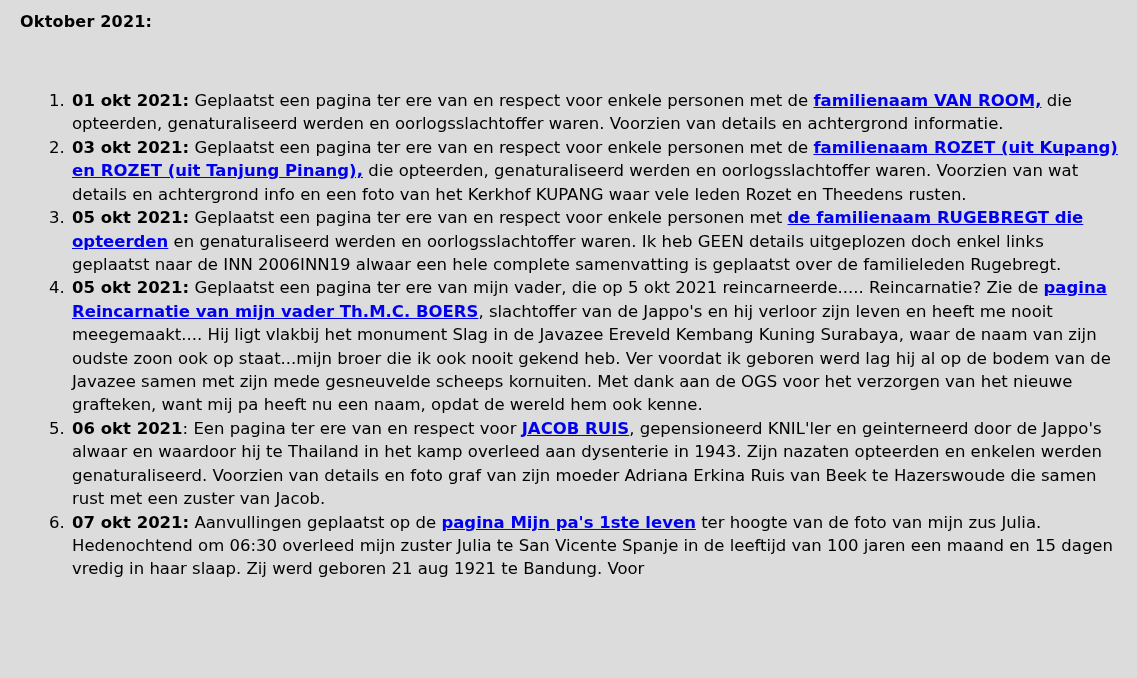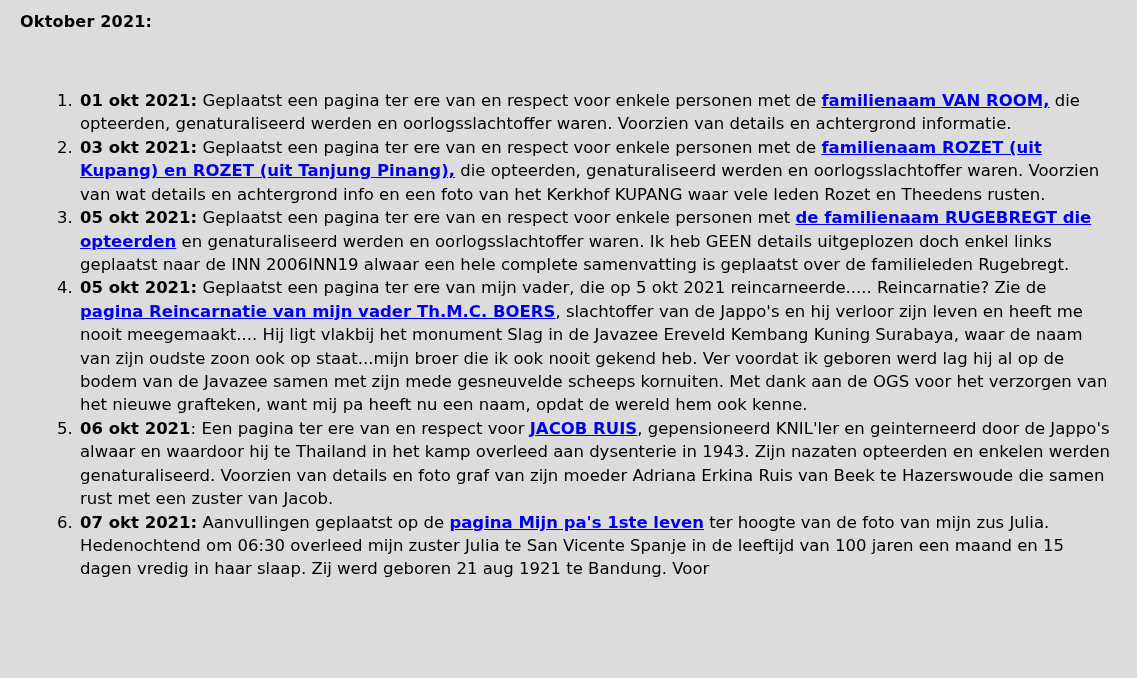--- a/index.html
+++ b/index.html
@@ -23,21 +23,21 @@
     background: #dcdcdc;
     position: relative;
   }
   .month-heading {
     font-weight: bold;
     font-size: 16px;
     margin: 6px 0 6px 2px;
     letter-spacing: 0.2px;
   }
   ol.entries {
-    margin: 8px;
+    margin: 0;
     padding: 0 0 0 52px;
     list-style-type: decimal;
     margin-top: 58px;
   }
   ol.entries > li {
     margin: 0 0 0 0;
     padding: 0;
     line-height: 1.42;
     text-align: left;
   }

